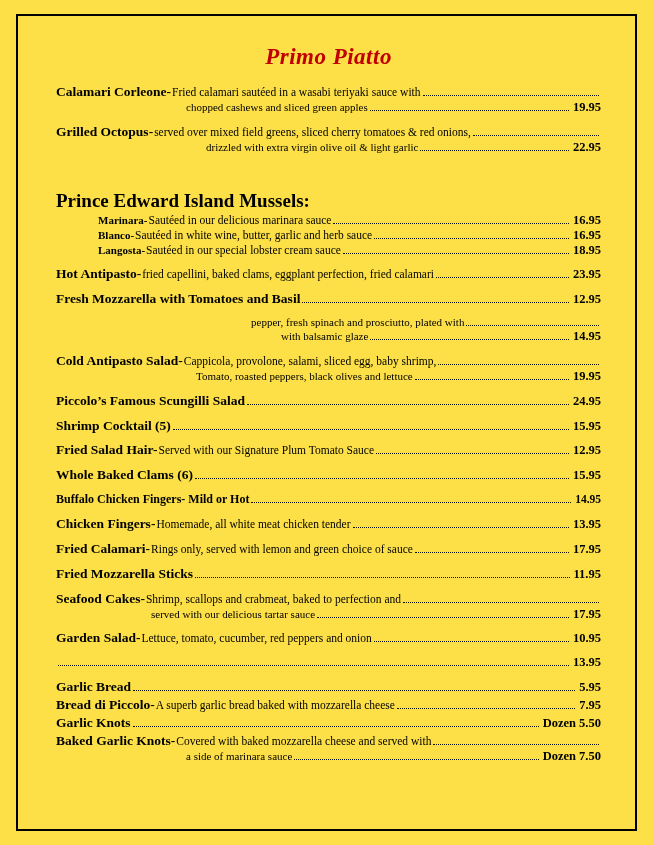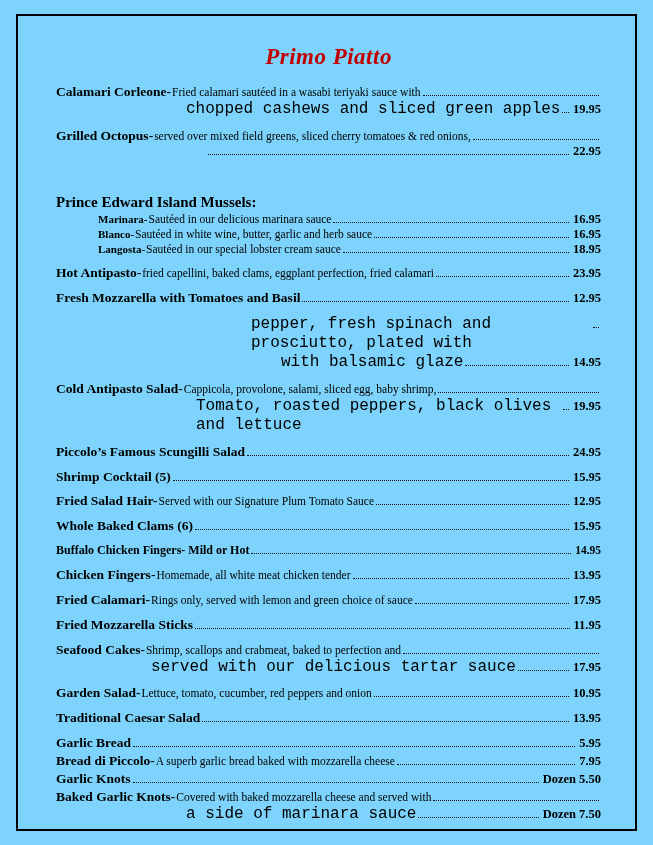--- a/index.html
+++ b/index.html
@@ -12,21 +12,21 @@
     height: 845px;
     font-family: "Liberation Serif", serif;
     color: #000000;
   }
   #menu-page {
     position: relative;
     width: 653px;
     height: 845px;
     box-sizing: border-box;
     padding: 14px 16px;
-    background: #7dd3fc;
+    background: #fde047;
   }
   .page-border {
     position: absolute;
     left: 16px;
     top: 14px;
     right: 16px;
     bottom: 14px;
     border: 2px solid #000000;
     pointer-events: none;
   }
@@ -89,26 +89,25 @@
   }
   .cont-line {
     display: flex;
     align-items: baseline;
     line-height: 1.18;
   }
   .cont-line .spacer {
     flex: none;
   }
   .cont-text {
-    font-size: 16px;
-    font-family: Liberation Mono, monospace;
+    font-size: 11px;
   }
   .sub-head {
     font-weight: bold;
-    font-size: 15px;
+    font-size: 19px;
     line-height: 1.25;
     margin-top: 35px;
   }
   .sub-item {
     padding-left: 42px;
   }
   .sub-item .item-name {
     font-size: 11px;
   }
   .tight {
@@ -137,20 +136,21 @@
           </div>
         </div>
         <div class="section">
           <div class="item-line">
             <span class="item-name">Grilled Octopus-</span>
             <span class="item-desc"> served over mixed field greens, sliced cherry tomatoes &amp; red onions,</span>
             <span class="leader"></span>
           </div>
           <div class="cont-line">
             <span class="spacer" style="width: 150px;"></span>
+            <span class="cont-text">drizzled with extra virgin olive oil &amp; light garlic</span>
             <span class="leader"></span>
             <span class="price">22.95</span>
           </div>
         </div>
         <div class="section">
           <div class="sub-head">Prince Edward Island Mussels:</div>
           <div class="sub-item">
             <div class="item-line">
               <span class="item-name">Marinara-</span>
               <span class="item-desc">Sautéed in our delicious marinara sauce</span>
@@ -291,21 +291,20 @@
         <div class="section">
           <div class="item-line">
             <span class="item-name">Garden Salad-</span>
             <span class="item-desc">Lettuce, tomato, cucumber, red peppers and onion</span>
             <span class="leader"></span>
             <span class="price">10.95</span>
           </div>
         </div>
         <div class="section">
           <div class="item-line">
-            <span class="item-name">Traditional Caesar Salad</span>
             <span class="leader"></span>
             <span class="price">13.95</span>
           </div>
         </div>
         <div class="section tight">
           <div class="item-line">
             <span class="item-name">Garlic Bread</span>
             <span class="leader"></span>
             <span class="price">5.95</span>
           </div>

